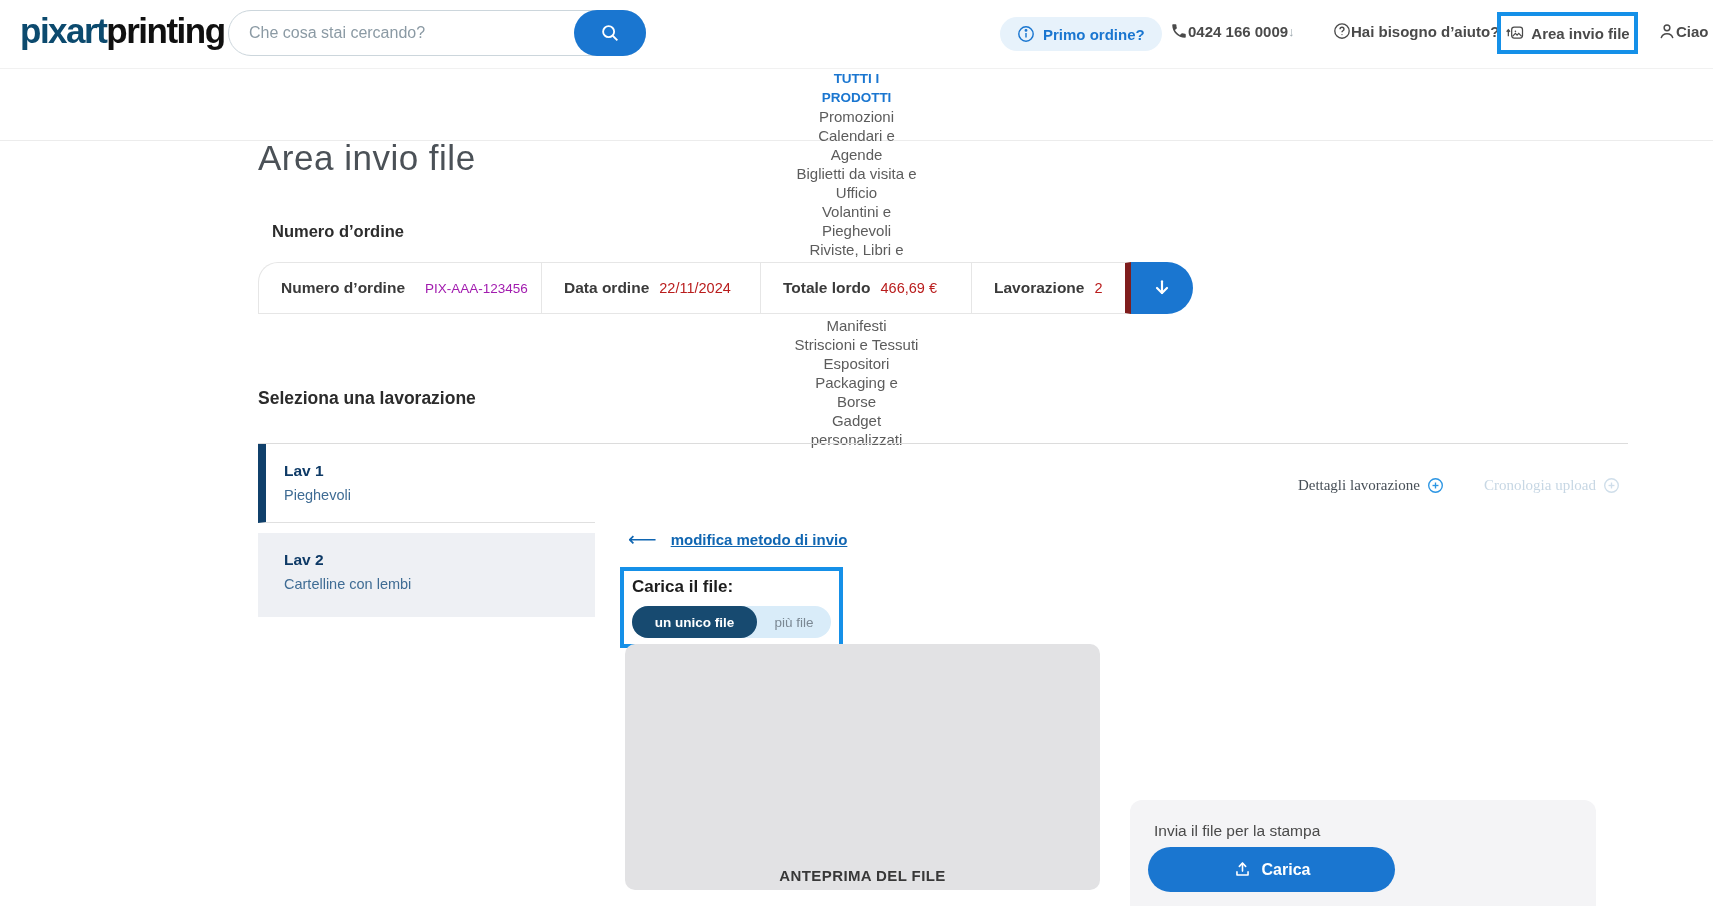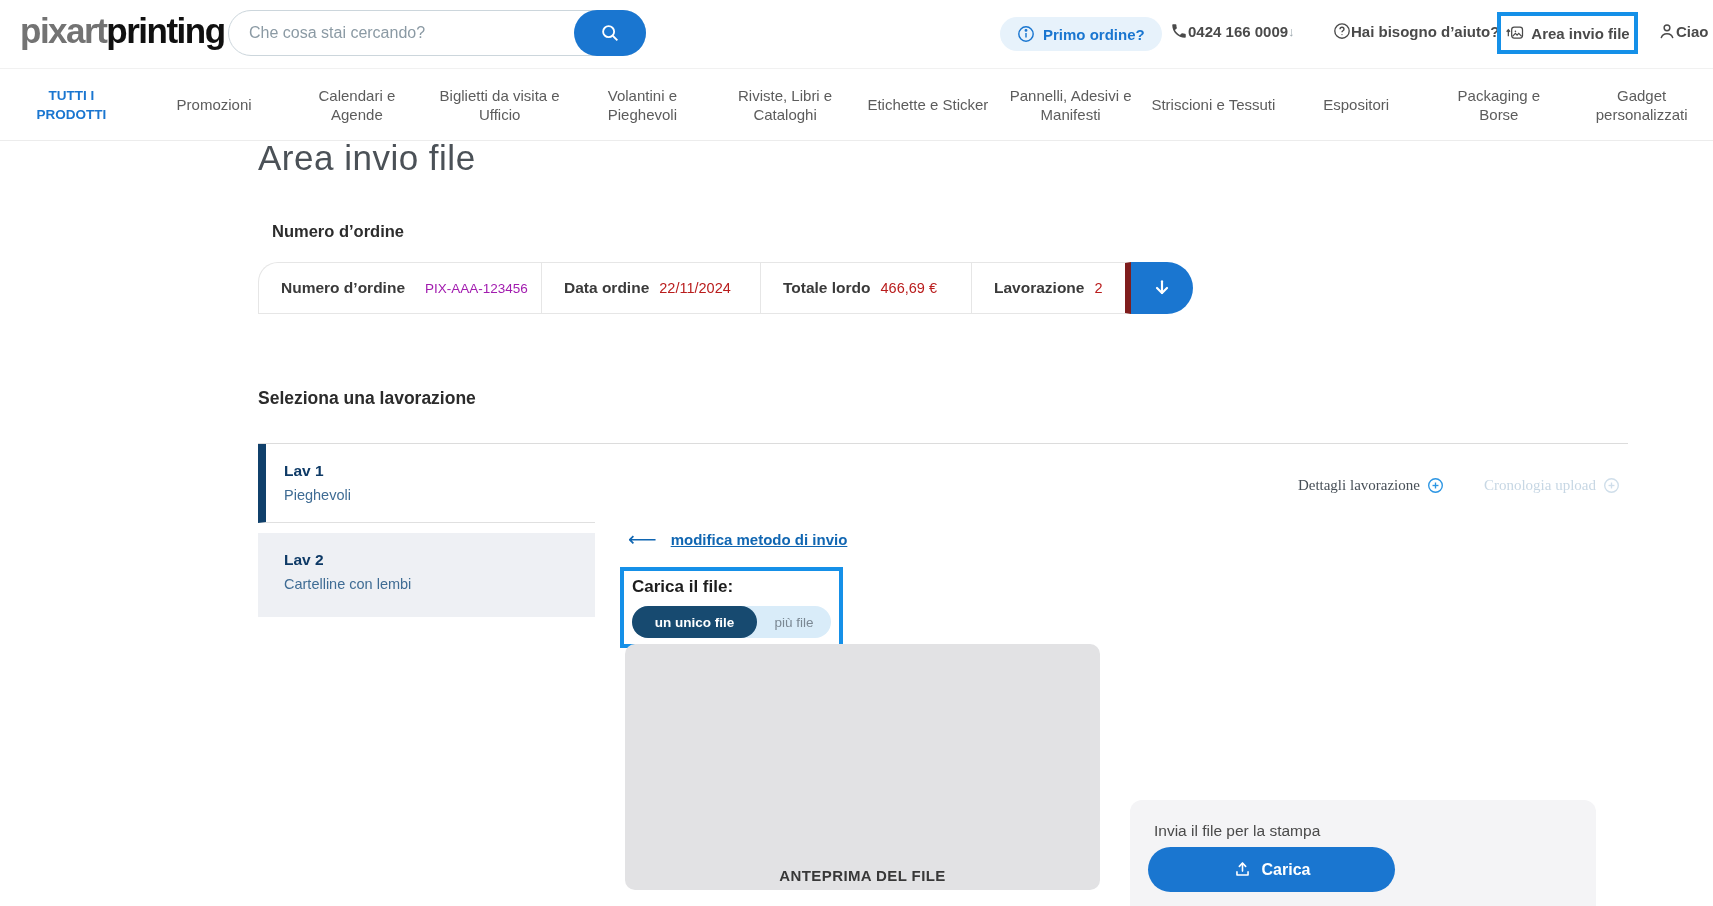--- a/index.html
+++ b/index.html
@@ -4,21 +4,21 @@
 <style>
   * { margin:0; padding:0; box-sizing:border-box; }
   html,body { width:1713px; height:906px; overflow:hidden; background:#fff;
     font-family:"Liberation Sans", sans-serif; }
   .canvas { position:relative; width:1713px; height:906px; background:#fff; overflow:hidden; }
 
   
   .header { position:absolute; left:0; top:0; width:1713px; height:68px; background:#fff; }
   .logo { position:absolute; left:20px; top:11px; font-size:35px; font-weight:800;
     letter-spacing:-1.5px; white-space:nowrap; }
-  .logo .red { color:#737373; }
+  .logo .red { color:#0c4a6e; }
   .logo .black { color:#101010; }
   .search-wrap { position:absolute; left:228px; top:10px; width:418px; height:46px;
     border:1px solid #ccd6dc; border-radius:24px; background:#fff; display:flex; align-items:center; }
   .search-input { flex:1; border:none; outline:none; background:transparent; padding:0 20px;
     font-size:16px; color:#3a3a3a; font-family:"Liberation Sans", sans-serif; }
   .search-input::placeholder { color:#8b9aa4; }
   .search-btn { width:72px; height:46px; margin:-1px; border:none; border-radius:24px;
     background:#1a76d0; display:flex; align-items:center; justify-content:center; cursor:pointer; }
   .pill-primo { position:absolute; left:1000px; top:17px; height:34px; padding:0 17px;
     background:#e7f2fb; border-radius:17px; display:flex; align-items:center; gap:8px;
@@ -28,21 +28,21 @@
   .hdr-phone { left:1170px; }
   .hdr-help  { left:1333px; }
   .hdr-area  { left:1497px; top:12px; width:141px; height:42px; border:4px solid #1590e8;
     background:#fff; justify-content:center; gap:6px; }
   .hdr-ciao  { left:1658px; }
   .caret-dn { color:#9aa6ad; font-size:13px; font-weight:normal; }
 
   
   .nav { position:absolute; left:0; top:68px; width:1713px; height:73px;
     border-top:1px solid #f1f1f1; border-bottom:1px solid #ececec; background:#fff;
-    display:flex; align-items:center; }
+    display:flex; align-items:center;flex-direction:column; }
   .nav-item { flex:1; display:flex; align-items:center; justify-content:center;
     text-align:center; color:#5c5c5c; font-size:15px; line-height:19px; height:100%;
     cursor:pointer; }
   .nav-item span { display:inline-block; max-width:125px; }
   .nav-item.first { color:#1a76d0; font-weight:bold; font-size:13.5px; }
   .nav-item.first span { max-width:80px; }
 
   
   .page-title { position:absolute; left:258px; top:138px; font-size:35px; font-weight:400;
     color:#4b5157; letter-spacing:0.5px; }

